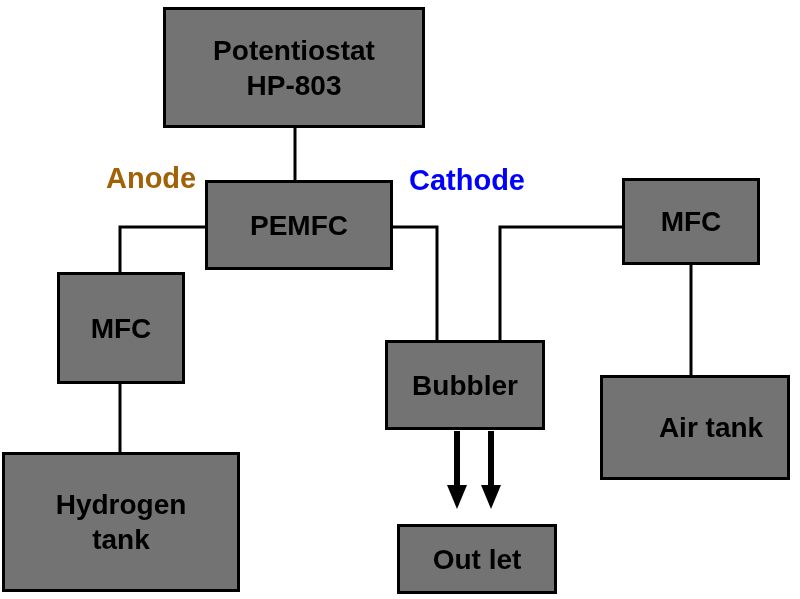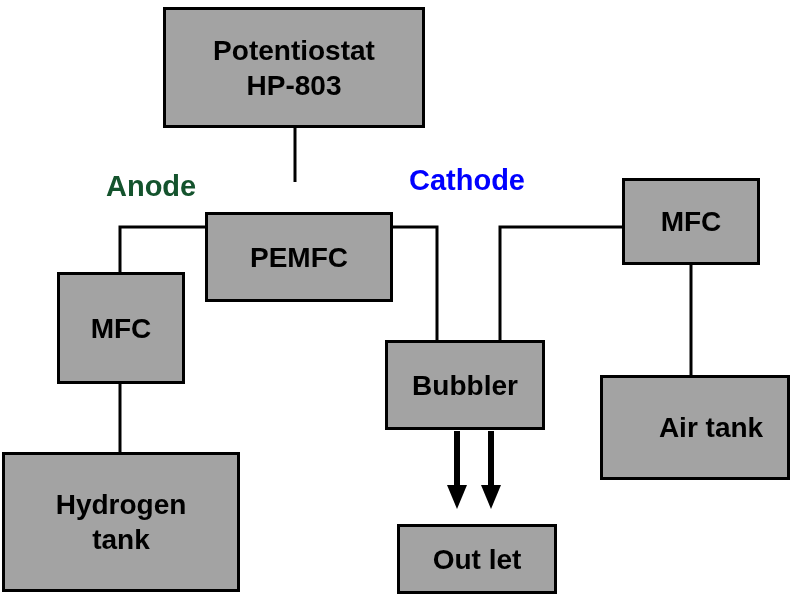--- a/index.html
+++ b/index.html
@@ -19,21 +19,21 @@
     position: absolute;
     top: 0;
     left: 0;
     width: 800px;
     height: 599px;
   }
   .node {
     position: absolute;
     box-sizing: border-box;
     border: 3px solid #000000;
-    background: #a3a3a3;
+    background: #737373;
     color: #000000;
     font-weight: bold;
     font-size: 28px;
     line-height: 1.25;
     display: flex;
     align-items: center;
     justify-content: center;
     text-align: center;
     white-space: pre-line;
   }
@@ -68,32 +68,32 @@
       <line x1="457" y1="431" x2="457" y2="488" stroke="#000" stroke-width="6"></line>
       <polygon points="447,485 467,485 457,509" fill="#000"></polygon>
       <line x1="491" y1="431" x2="491" y2="488" stroke="#000" stroke-width="6"></line>
       <polygon points="481,485 501,485 491,509" fill="#000"></polygon>
     </g>
   </svg>
 
   <div class="node" style="left:163px; top:7px; width:262px; height:121px;">Potentiostat
 HP-803</div>
 
-  <div class="node" style="left:205px; top:180px; width:188px; height:90px;margin-top:32px;">PEMFC</div>
+  <div class="node" style="left:205px; top:180px; width:188px; height:90px;">PEMFC</div>
 
   <div class="node" style="left:622px; top:178px; width:138px; height:87px;">MFC</div>
 
   <div class="node" style="left:57px; top:272px; width:128px; height:112px;">MFC</div>
 
   <div class="node" style="left:2px; top:452px; width:238px; height:140px;">Hydrogen
 tank</div>
 
   <div class="node" style="left:385px; top:340px; width:160px; height:90px;">Bubbler</div>
 
   <div class="node" style="left:600px; top:375px; width:190px; height:105px;padding-left:32px;">Air tank</div>
 
   <div class="node" style="left:397px; top:524px; width:160px; height:70px;">Out let</div>
 
-  <div class="annot" style="left: 106px; top: 172px; color: #14532d;">Anode</div>
+  <div class="annot" style="left: 106px; top: 164px; color: #a16207;">Anode</div>
 
   <div class="annot" style="left: 409px; top: 166px; color: rgb(0, 0, 255);">Cathode</div>
 
 </div>
 
 </body></html>

